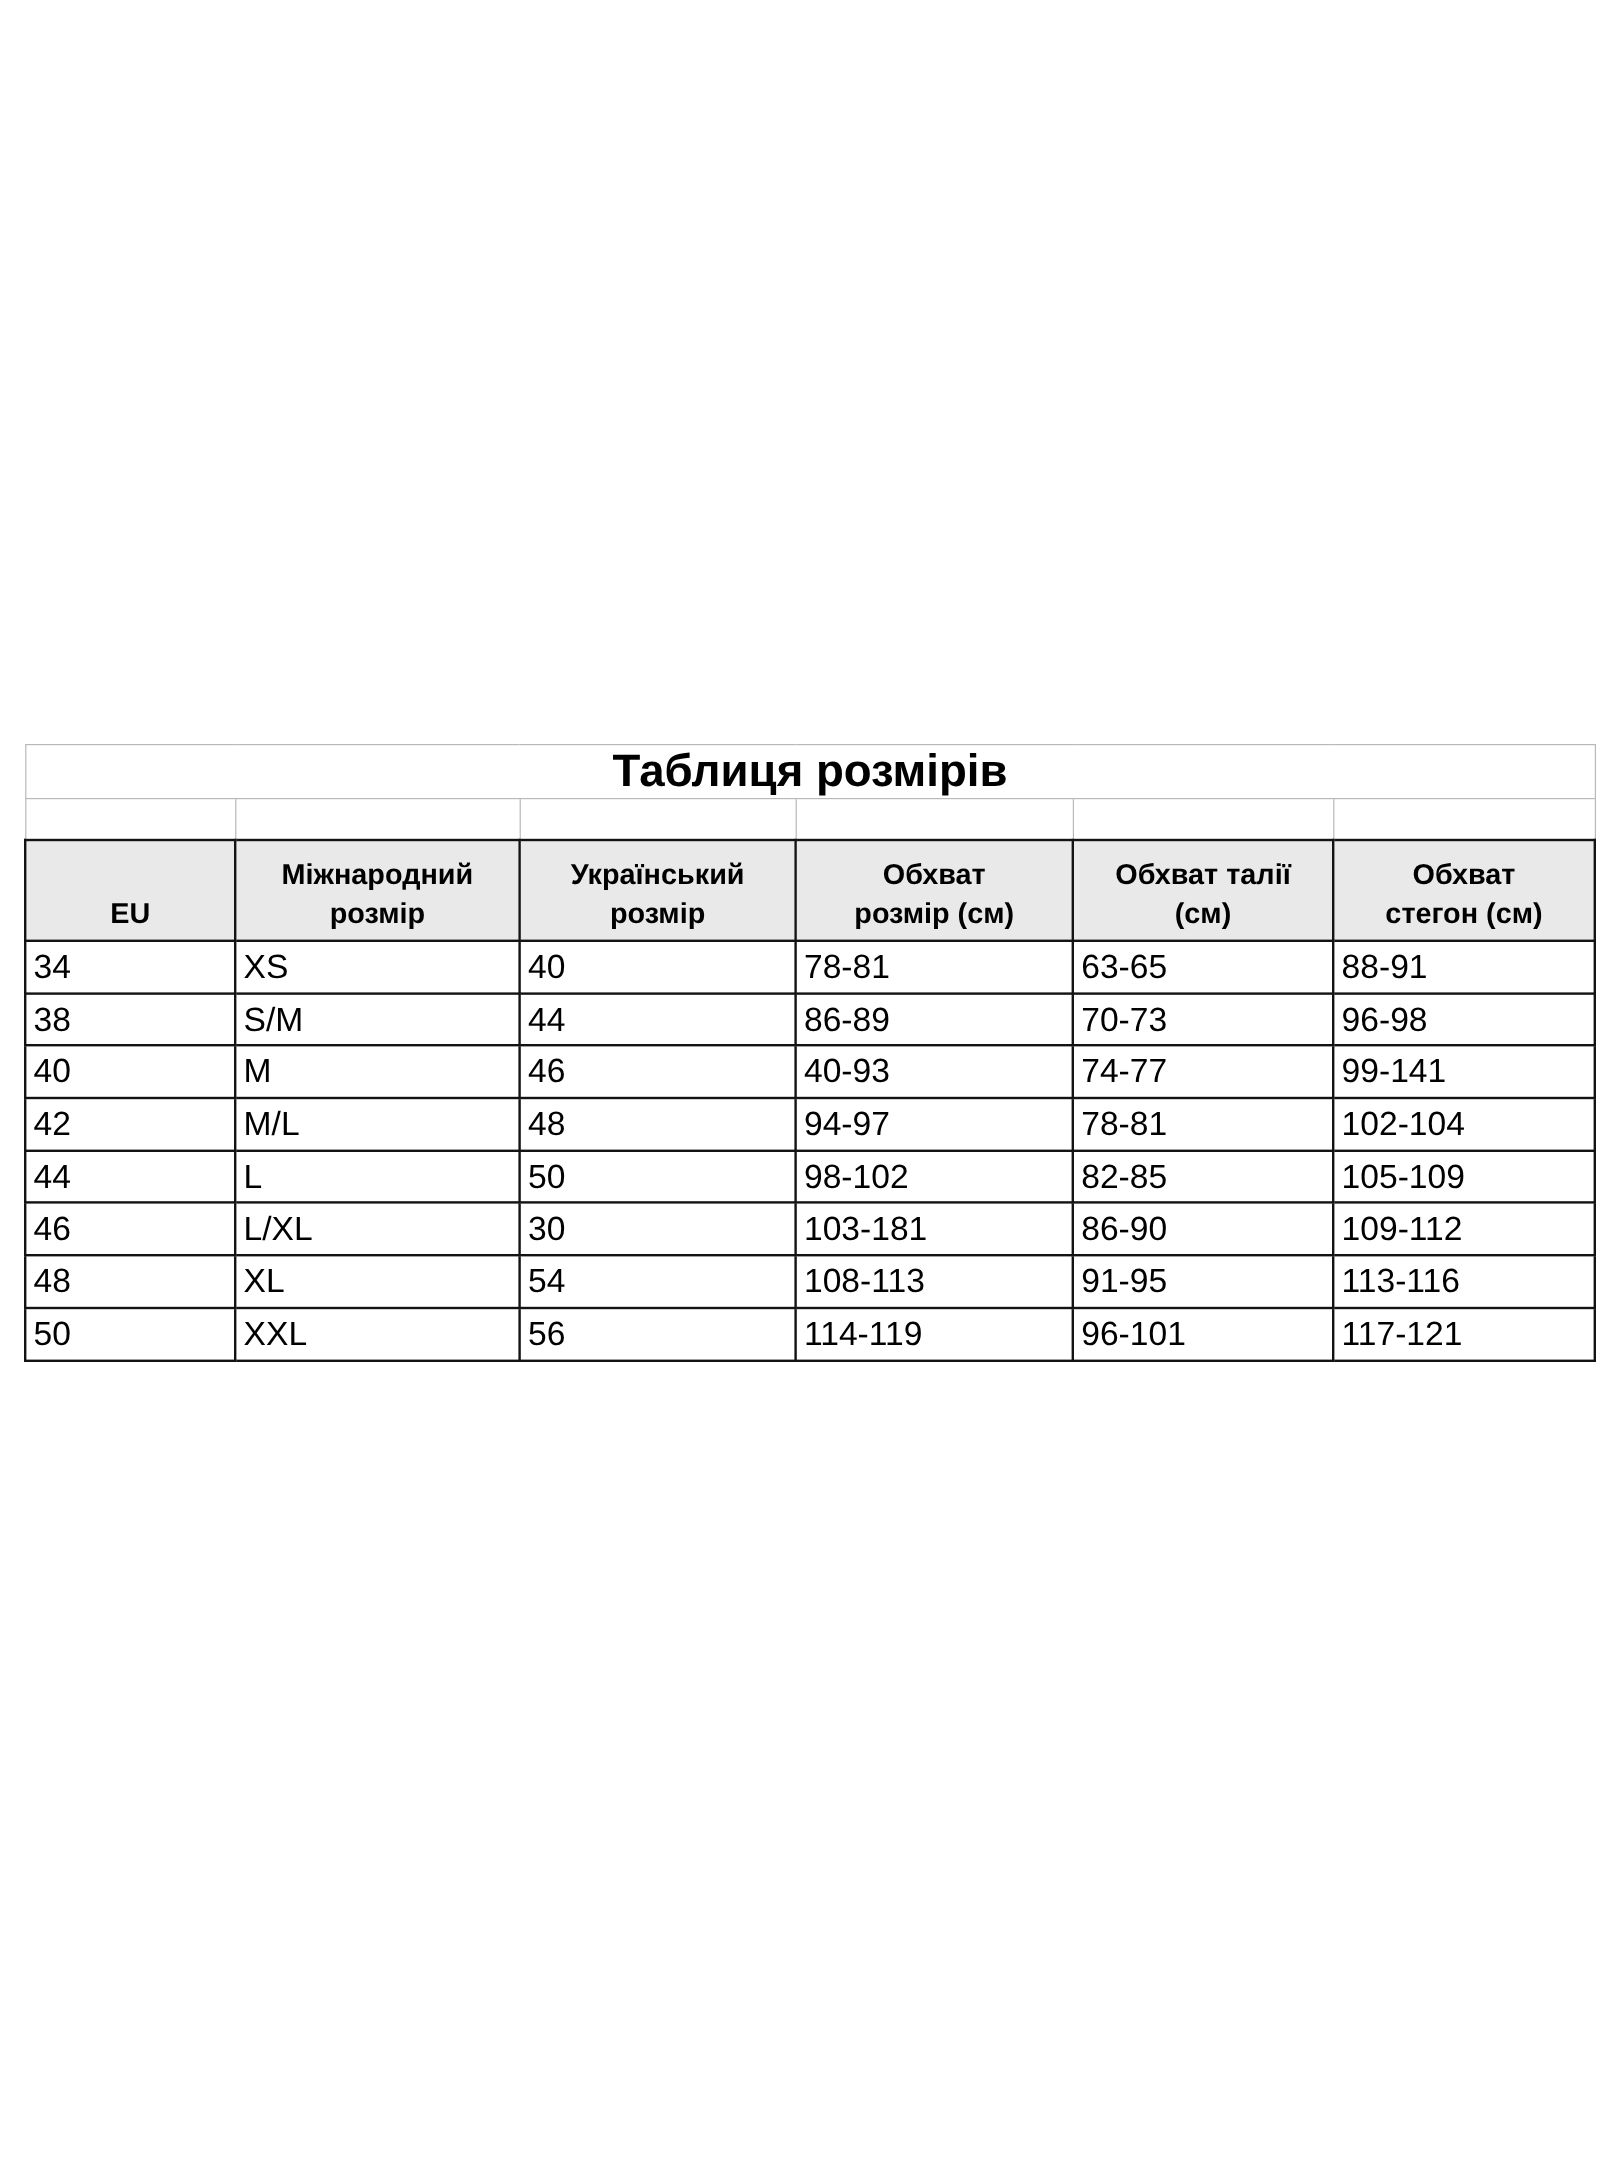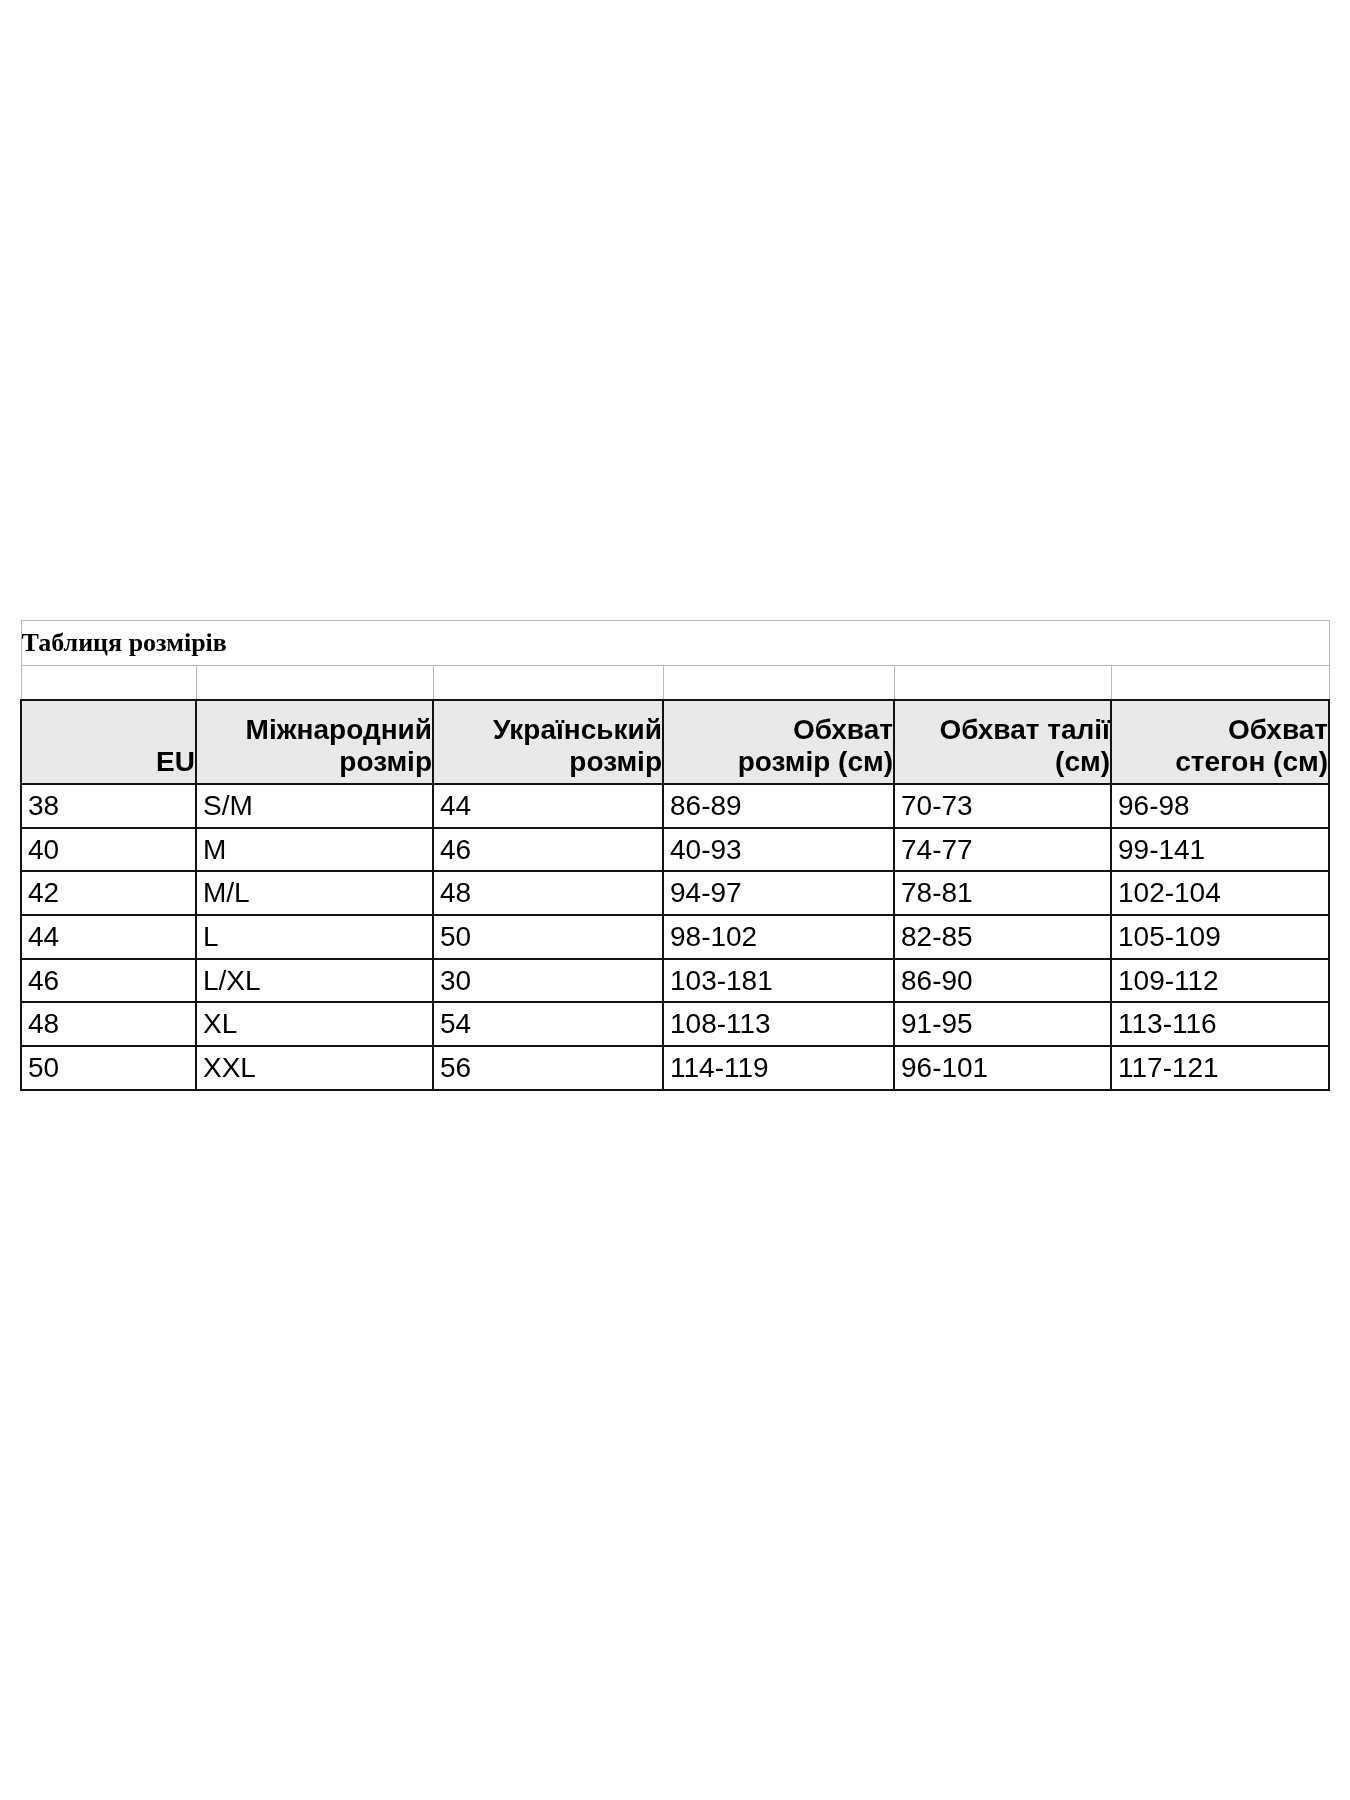--- a/index.html
+++ b/index.html
@@ -15,29 +15,29 @@
     font-family:"Liberation Sans", sans-serif;color:var(--text);
   }
   .canvas{position:relative;width:1350px;height:1800px;overflow:hidden;background:var(--page-bg);}
   table.size-table{
     position:absolute;left:20px;top:620px;width:1308px;
     border-collapse:collapse;table-layout:fixed;
   }
   td{padding:0;color:var(--text);overflow:hidden;}
   tr.r-title td{
     height:44px;border:1px solid var(--grid-light);
-    vertical-align:middle;
-    font-weight:bold;font-size:26px;font-family:Liberation Serif, serif;
+    text-align:center;vertical-align:middle;
+    font-weight:bold;font-size:38px;
   }
   tr.r-empty td{height:33px;border:1px solid var(--grid-light);}
   tr.r-head td{
     height:77px;border:2px solid var(--grid-dark);
     background:var(--header-bg);
-    text-align:right;vertical-align:bottom;
-    font-weight:bold;font-size:28px;line-height:32px;
+    text-align:center;vertical-align:bottom;
+    font-weight:bold;font-size:24px;line-height:32px;
     padding-bottom:5px;
   }
   tr.r-data td{
     height:41.7px;border:2px solid var(--grid-dark);
     vertical-align:middle;text-align:left;
     font-size:28px;padding-left:6px;
   }
   .hl{display:block;}
 </style>
 </head>
@@ -89,20 +89,28 @@
         <span class="hl">Обхват талії</span>
         <span class="hl">(см)</span>
       </td>
       <td>
         <span class="hl">Обхват</span>
         <span class="hl">стегон (см)</span>
       </td>
     </tr>
 
     <tr class="r-data">
+      <td>34</td>
+      <td>XS</td>
+      <td>40</td>
+      <td>78-81</td>
+      <td>63-65</td>
+      <td>88-91</td>
+    </tr>
+    <tr class="r-data">
       <td>38</td>
       <td>S/M</td>
       <td>44</td>
       <td>86-89</td>
       <td>70-73</td>
       <td>96-98</td>
     </tr>
     <tr class="r-data">
       <td>40</td>
       <td>M</td>

